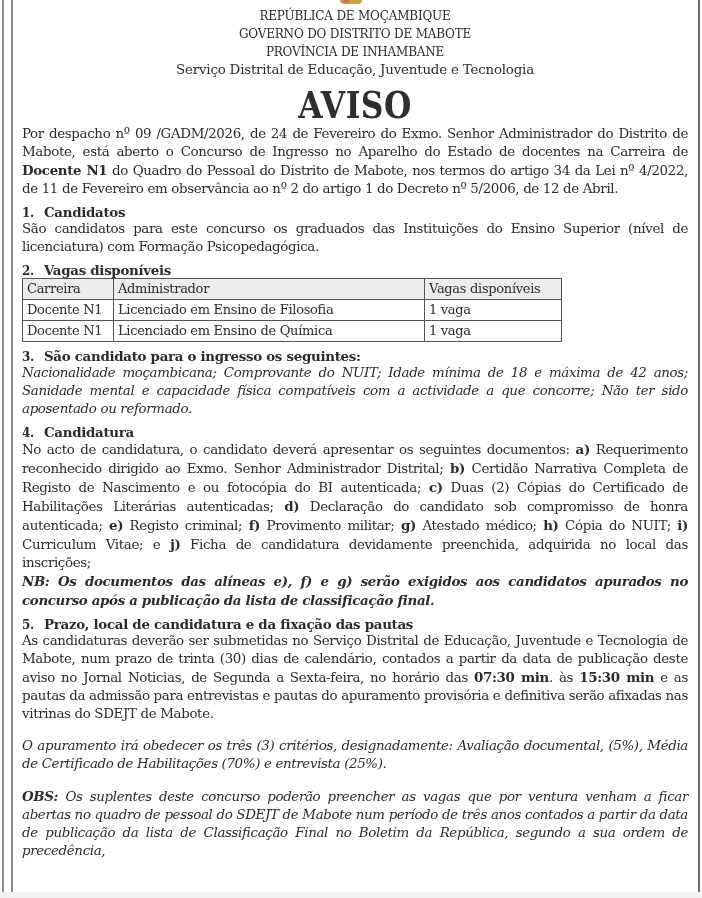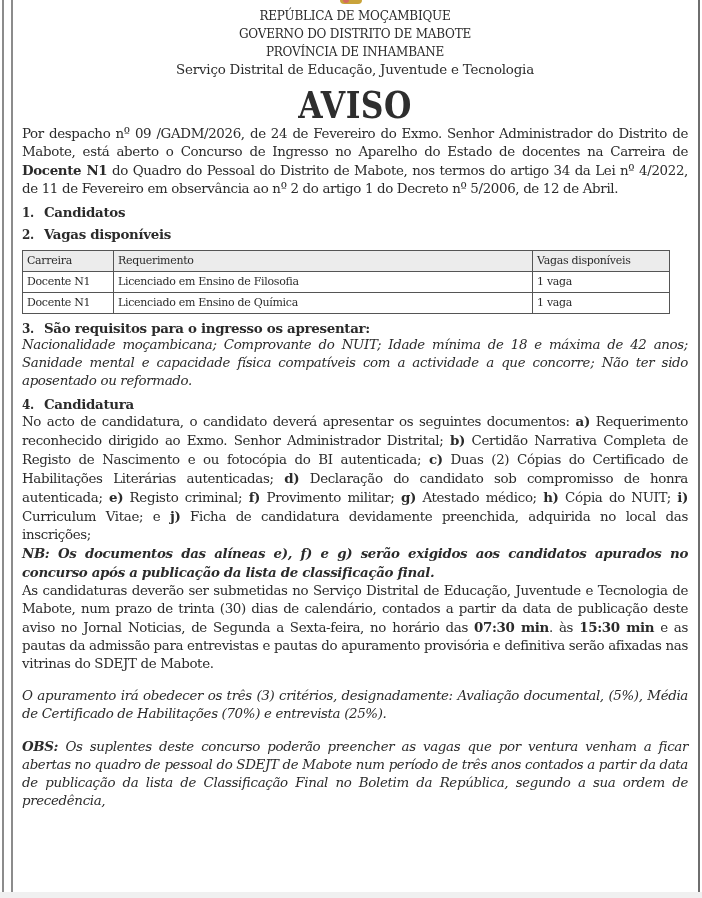--- a/index.html
+++ b/index.html
@@ -20,21 +20,21 @@
   .header { text-align:center; }
   .header .l { font-size:12px; line-height:18px; letter-spacing:-0.2px; }
   .header .sub { font-size:13.4px; font-weight:normal; line-height:18px; letter-spacing:-0.2px; }
   .title { text-align:center; font-size:37px; font-weight:bold; letter-spacing:0.5px; line-height:40px; margin-top:6px; color:#2e2e2e; font-family:"DejaVu Serif", serif; transform:scaleX(0.85); }
   p, .para { margin:0; font-size:13.4px; line-height:18px; text-align:justify; letter-spacing:-0.35px; word-spacing:0px; }
   .intro { }
   .h { font-size:13.4px; font-weight:bold; line-height:14px; margin-top:7px; letter-spacing:-0.3px; }
   .h .num { display:inline-block; width:22px; font-size:12px; }
   .it { font-style:italic; }
   .b { font-weight:bold; }
-  table { border-collapse:collapse; width:648px; margin-top:8px; margin-bottom:4px; font-size:11px; letter-spacing:-0.3px; }
+  table { border-collapse:collapse; width:540px; margin-top:0; margin-bottom:4px; font-size:13px; letter-spacing:-0.3px; }
   td, th { border:1px solid #555; padding:1px 4px; line-height:18px; text-align:left; font-weight:normal; }
   th { background:#ececec; }
   .c1 { width:82px; } .c3 { width:128px; }
   .gap { height:14px; }
 </style>
 </head>
 <body>
 
 <div class="border-left-outer"></div>
 <div class="border-left-inner"></div>
@@ -48,48 +48,50 @@
     <div class="l">GOVERNO DO DISTRITO DE MABOTE</div>
     <div class="l">PROVÍNCIA DE INHAMBANE</div>
     <div class="sub">Serviço Distrital de Educação, Juventude e Tecnologia</div>
   </div>
 
   <div class="title">AVISO</div>
 
   <p class="intro"><span>Por despacho nº 09 /GADM/2026, de 24 de Fevereiro do Exmo. Senhor Administrador do Distrito de Mabote, está aberto o Concurso de Ingresso no Aparelho do Estado de docentes na Carreira de </span><span class="b">Docente N1</span><span> do Quadro do Pessoal do Distrito de Mabote, nos termos do artigo 34 da Lei nº 4/2022, de 11 de Fevereiro em observância ao nº 2 do artigo 1 do Decreto nº 5/2006, de 12 de Abril.</span></p>
 
   <div class="h"><span class="num">1.</span><span>Candidatos</span></div>
+  <p>São candidatos para este concurso os graduados das Instituições do Ensino Superior (nível de licenciatura) com Formação Psicopedagógica.</p>
 
   <div class="h"><span class="num">2.</span><span>Vagas disponíveis</span></div>
   <table>
     <tbody>
         <tr>
       <th class="c1">Carreira</th>
-      <th>Requerimento</th>
+      <th>Administrador</th>
       <th class="c3">Vagas disponíveis</th>
     </tr>
     <tr>
       <td>Docente N1</td>
       <td>Licenciado em Ensino de Filosofia</td>
       <td>1 vaga</td>
     </tr>
     <tr>
       <td>Docente N1</td>
       <td>Licenciado em Ensino de Química</td>
       <td>1 vaga</td>
     </tr>
   </tbody>
     </table>
 
-  <div class="h"><span class="num">3.</span><span>São requisitos para o ingresso os apresentar:</span></div>
+  <div class="h"><span class="num">3.</span><span>São candidato para o ingresso os seguintes:</span></div>
   <p class="it">Nacionalidade moçambicana; Comprovante do NUIT; Idade mínima de 18 e máxima de 42 anos; Sanidade mental e capacidade física compatíveis com a actividade a que concorre; Não ter sido aposentado ou reformado.</p>
 
   <div class="h"><span class="num">4.</span><span>Candidatura</span></div>
   <p><span>No acto de candidatura, o candidato deverá apresentar os seguintes documentos: </span><span class="b">a)</span><span> Requerimento reconhecido dirigido ao Exmo. Senhor Administrador Distrital; </span><span class="b">b)</span><span> Certidão Narrativa Completa de Registo de Nascimento e ou fotocópia do BI autenticada; </span><span class="b">c)</span><span> Duas (2) Cópias do Certificado de Habilitações Literárias autenticadas; </span><span class="b">d)</span><span> Declaração do candidato sob compromisso de honra autenticada; </span><span class="b">e)</span><span> Registo criminal; </span><span class="b">f)</span><span> Provimento militar; </span><span class="b">g)</span><span> Atestado médico; </span><span class="b">h)</span><span> Cópia do NUIT; </span><span class="b">i)</span><span> Curriculum Vitae; e </span><span class="b">j)</span><span> Ficha de candidatura devidamente preenchida, adquirida no local das inscrições;</span><br><span class="b it">NB: Os documentos das alíneas e), f) e g) serão exigidos aos candidatos apurados no concurso após a publicação da lista de classificação final.</span></p>
 
+  <div class="h"><span class="num">5.</span><span>Prazo, local de candidatura e da fixação das pautas</span></div>
   <p><span>As candidaturas deverão ser submetidas no Serviço Distrital de Educação, Juventude e Tecnologia de Mabote, num prazo de trinta (30) dias de calendário, contados a partir da data de publicação deste aviso no Jornal Noticias, de Segunda a Sexta-feira, no horário das </span><span class="b">07:30 min</span><span>. às </span><span class="b">15:30 min</span><span> e as pautas da admissão para entrevistas e pautas do apuramento provisória e definitiva serão afixadas nas vitrinas do SDEJT de Mabote.</span></p>
 
   <div class="gap"></div>
 
   <p class="it">O apuramento irá obedecer os três (3) critérios, designadamente: Avaliação documental, (5%), Média de Certificado de Habilitações (70%) e entrevista (25%).</p>
 
   <div class="gap"></div>
 
   <p class="it"><span class="b">OBS:</span><span> Os suplentes deste concurso poderão preencher as vagas que por ventura venham a ficar abertas no quadro de pessoal do SDEJT de Mabote num período de três anos contados a partir da data de publicação da lista de Classificação Final no Boletim da República, segundo a sua ordem de precedência,</span></p>
 </div>

